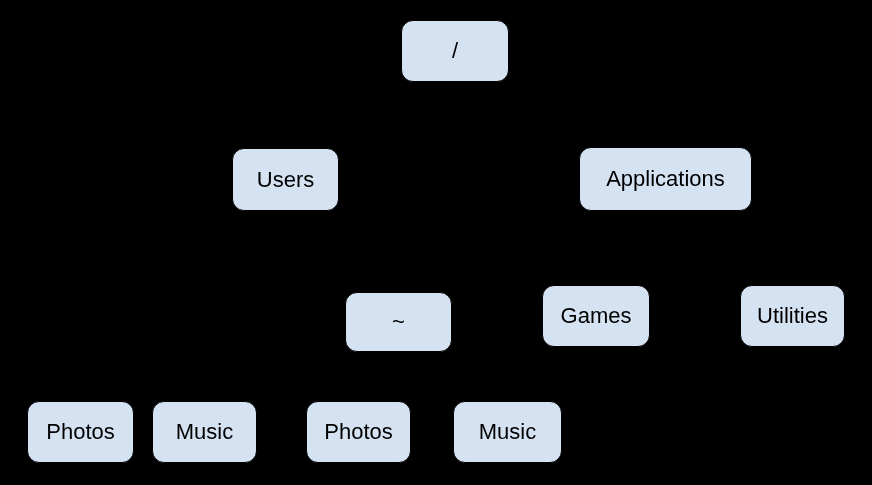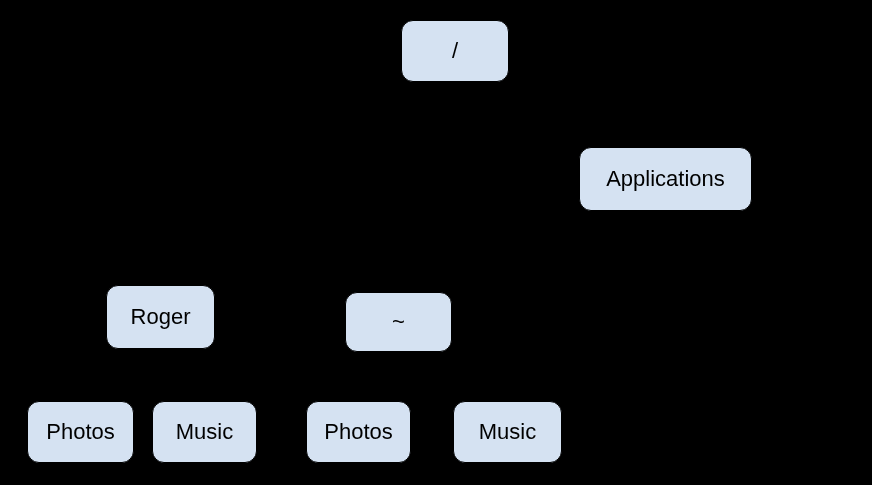--- a/index.html
+++ b/index.html
@@ -49,34 +49,40 @@
   </style>
 </head>
 <body>
 
 <div class="diagram">
 
   <div class="node" id="n-root">
     <span class="node-label">/</span>
   </div>
 
+  <div class="node" id="n-users">
+    <span class="node-label">Users</span>
+  </div>
 
   <div class="node" id="n-applications">
     <span class="node-label">Applications</span>
   </div>
 
-  <div class="node" id="n-roger">
-    <span class="node-label">Roger</span>
-  </div>
 
   <div class="node" id="n-home">
     <span class="node-label">~</span>
   </div>
 
+  <div class="node" id="n-games">
+    <span class="node-label">Games</span>
+  </div>
 
+  <div class="node" id="n-utilities">
+    <span class="node-label">Utilities</span>
+  </div>
 
   <div class="node" id="n-roger-photos">
     <span class="node-label">Photos</span>
   </div>
 
   <div class="node" id="n-roger-music">
     <span class="node-label">Music</span>
   </div>
 
   <div class="node" id="n-home-photos">

